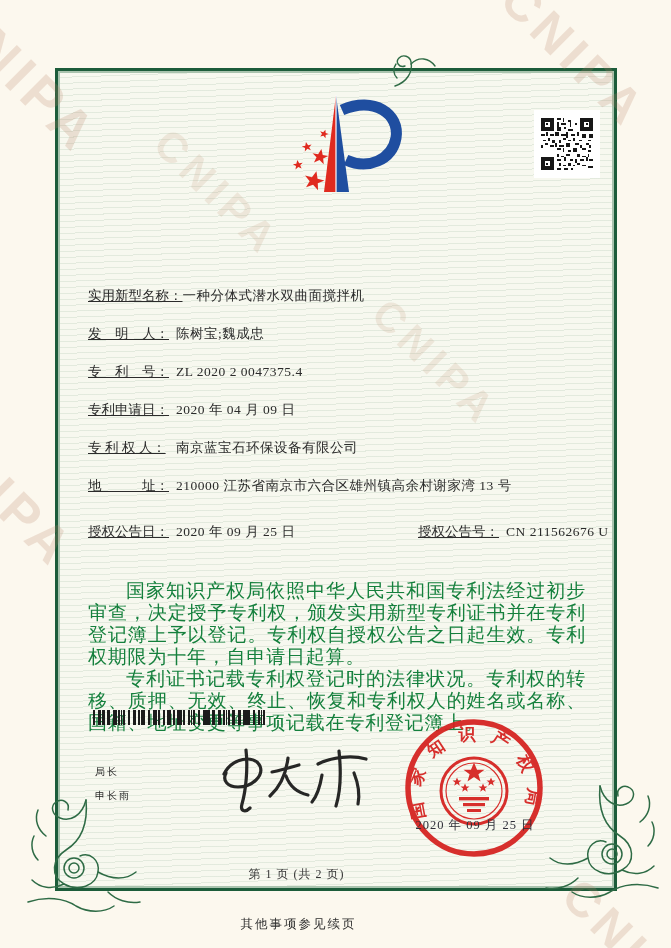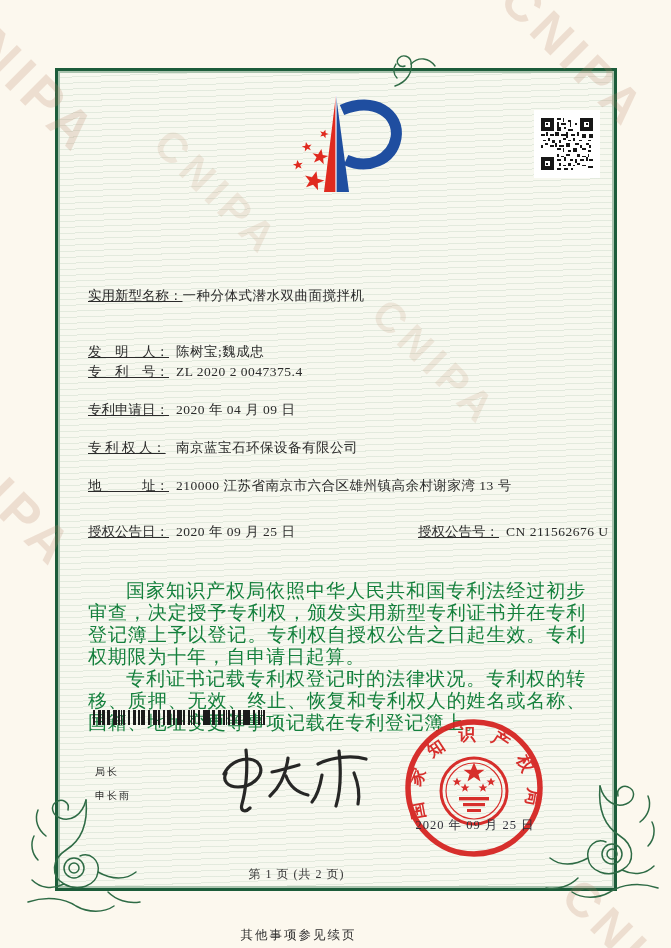--- a/index.html
+++ b/index.html
@@ -56,21 +56,21 @@
   .title{
     position:absolute;left:0;top:198px;width:671px;z-index:2;
     text-align:center;font-size:35px;font-weight:bold;color:#1d1d1d;
     letter-spacing:8px;
   }
 
   
   .row{position:absolute;left:88px;z-index:2;font-size:13.5px;color:#2b2b2b;white-space:nowrap;}
   .row .lab{display:inline-block;min-width:88px;text-decoration:underline;}
   .row .val{letter-spacing:0.5px;}
-  .r1{top:287px;} .r2{top:325px;margin-top:18px;} .r3{top:363px;} .r4{top:401px;}
+  .r1{top:287px;} .r2{top:325px;} .r3{top:363px;} .r4{top:401px;}
   .r5{top:439px;} .r6{top:477px;} .r7{top:523px;}
   .grant2{position:absolute;left:330px;top:0;}
   .r7{width:520px;}
 
   
   .body-text{
     position:absolute;left:88px;top:556px;width:498px;z-index:2;
     font-size:19px;color:#15803d;line-height:22px;text-align:justify;
     letter-spacing:0.8px;
     margin-top:24px;
@@ -94,21 +94,21 @@
   .seal-date{
     position:absolute;left:399px;top:817px;width:152px;z-index:3;
     text-align:center;font-size:12.5px;color:#2f3039;letter-spacing:1px;
   }
   .page-info{
     position:absolute;left:0;top:866px;width:593px;z-index:2;
     text-align:center;font-size:12px;color:#333;letter-spacing:1px;
   }
   .footnote{
     position:absolute;left:0;top:916px;width:597px;z-index:2;
-    text-align:center;font-size:12.5px;color:#2e2e2e;letter-spacing:2px;margin-top:11px;
+    text-align:center;font-size:12.5px;color:#2e2e2e;letter-spacing:2px;
   }
 </style>
 </head>
 <body>
 
 <div id="page">
 
   <div class="wm tan wm1">CNIPA</div>
   <div class="wm tan wm2">CNIPA</div>
   <div class="wm wm3">CNIPA</div>

